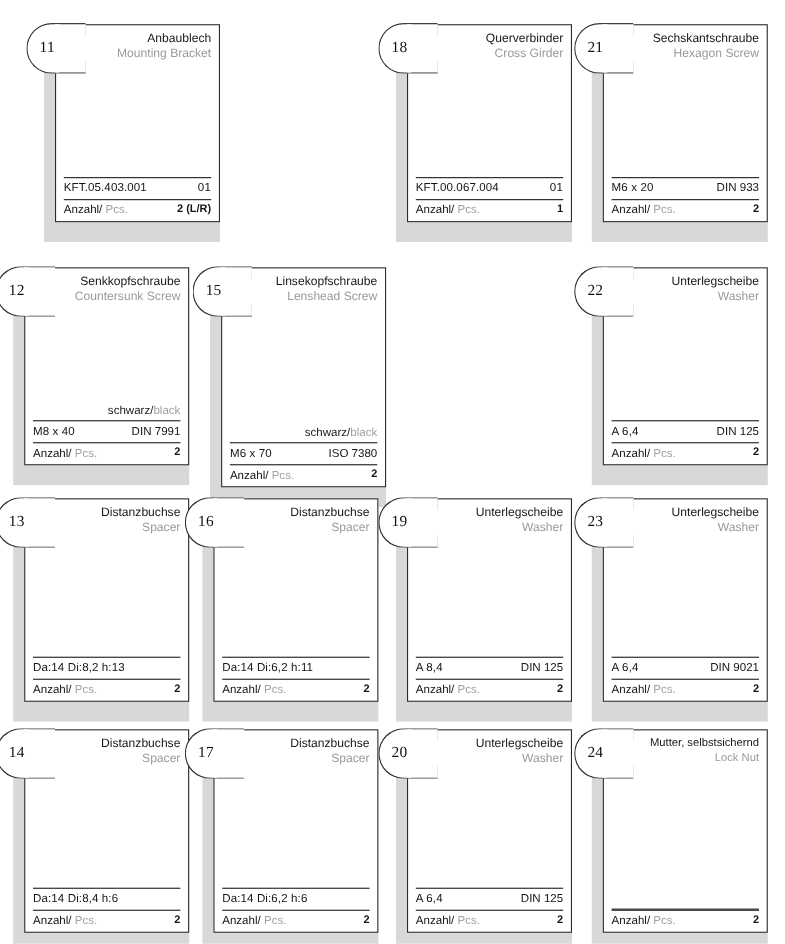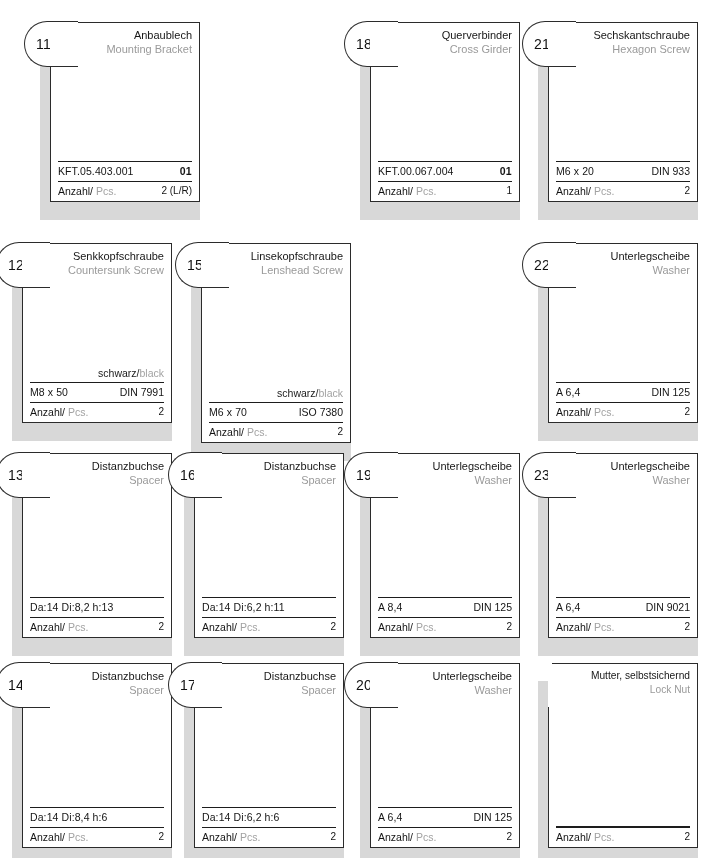--- a/index.html
+++ b/index.html
@@ -64,20 +64,21 @@
     display: flex;
     align-items: center;
     justify-content: flex-start;
     padding-left: 11px;
   }
   .card .badge .num {
     font-size: 14px;
     color: #111;
     letter-spacing: 0.2px;
     line-height: 1;
+    font-family: Liberation Serif, serif;
   }
   
   .card .badge-mask {
     position: absolute;
     left: 0px;
     top: 0px;
     width: 4px;
     height: 44px;
     background: #ffffff;
     z-index: 4;
@@ -136,24 +137,24 @@
     align-items: flex-start;
     justify-content: space-between;
     font-size: 10.5px;
     padding: 2px 7px 3px 7px;
     line-height: 14px;
     white-space: nowrap;
   }
   .frow .lft { color: #141414; }
   .frow .rgt { color: #141414; }
   .frow .grey { color: #a2a2a2; }
-  .frow .bold { font-weight: bold; letter-spacing: 0.3px; }
+  .frow .bold { font-weight: normal; letter-spacing: 0.3px; }
   .frow.spec .lft { letter-spacing: 0.1px; }
   .frow.qty { font-size: 10.5px; }
-  .frow.qty .rgt { font-size: 10px; }
+  .frow.qty .rgt { font-size: 10px; font-weight: bold; }
 </style>
 </head>
 <body>
 
 <div id="sheet">
     <div class="card" style="left: 22px; top: 22px; height: 180px; margin-left: 28px;">
     <div class="shadow"></div>
     <div class="body">
       <div class="hdr ">
         <div class="de">Anbaublech</div>
@@ -315,21 +316,21 @@
         <stop offset="0%" stop-color="#ffffff"></stop>
         <stop offset="55%" stop-color="#cfcfcf"></stop>
         <stop offset="100%" stop-color="#7e7e7e"></stop>
       </radialGradient>
     </defs>
           </svg>
       </div>
       <div class="note"><span class="a">schwarz/</span><span class="b">black</span></div>
       <div class="rowline"></div>
       <div class="frow spec">
-        <span class="lft">M8 x 50</span>
+        <span class="lft">M8 x 40</span>
         <span class="rgt ">DIN 7991</span>
       </div>
       <div class="rowline"></div>
       <div class="frow qty">
         <span class="lft"><span>Anzahl/</span> <span class="grey">Pcs.</span></span>
         <span class="rgt">2</span>
       </div>
     </div>
     <div class="badge">
       <span class="num">12</span>
@@ -780,15 +781,18 @@
           </svg>
       </div>
 
       <div class="rowline"></div>
       <div class="rowline"></div>
       <div class="frow qty">
         <span class="lft"><span>Anzahl/</span> <span class="grey">Pcs.</span></span>
         <span class="rgt">2</span>
       </div>
     </div>
+    <div class="badge">
+      <span class="num">24</span>
+    </div>
     <div class="badge-mask"></div>
   </div>
   </div>
 
 </body></html>

